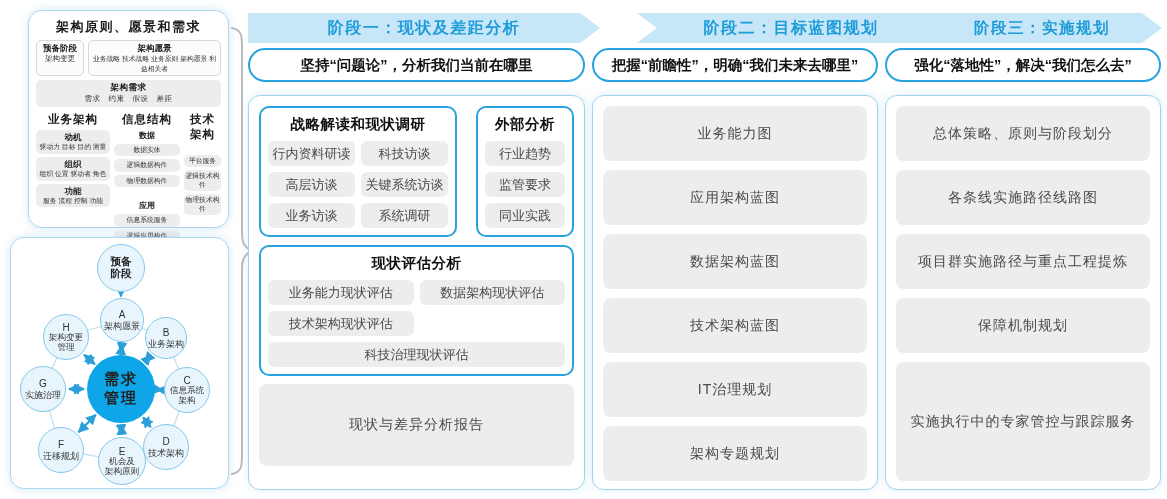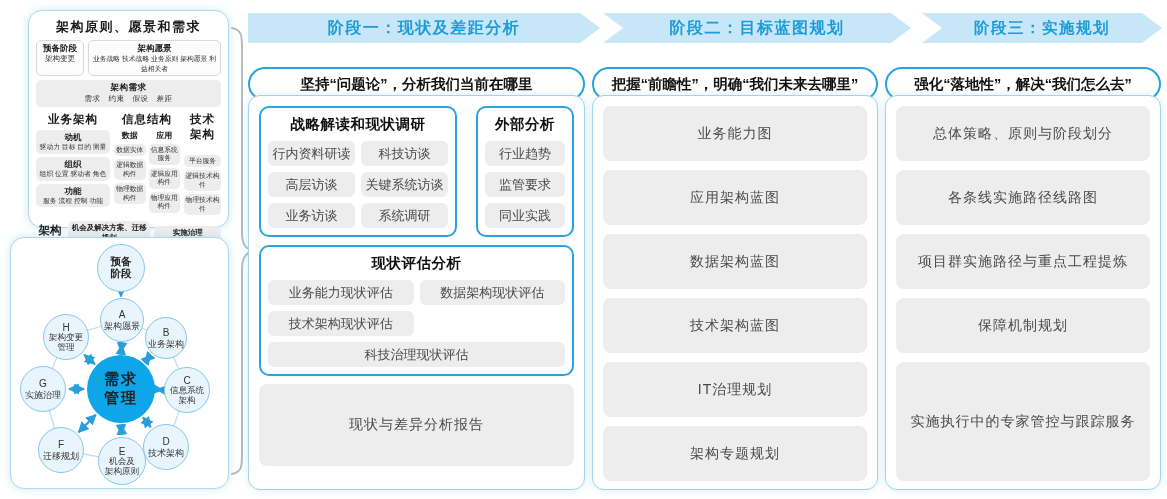--- a/index.html
+++ b/index.html
@@ -17,21 +17,21 @@
   .lp-vision { flex:1; font-size:6.8px; line-height:1.35; }
   .bname { font-weight:bold; font-size:8.5px; color:#222; }
   .gbx { background:#ededed; border-radius:5px; text-align:center; color:#333; }
   .lp-req { margin-top:4px; font-size:7.5px; padding:2px 0 3px; letter-spacing:.5px; }
   .lp-cols { display:flex; gap:4px; margin-top:5px; }
   .lp-colt { font-weight:bold; font-size:11.5px; text-align:center; color:#1a1a1a; letter-spacing:1px; margin-bottom:2px; }
   .col-business { width:74px; }
   .col-info { width:66px; }
   .col-tech { flex:1; }
   .lp-g { font-size:6.8px; line-height:1.3; padding:2px 1px; margin-top:3px; }
-  .subcols { display:flex; gap:3px; }
+  .subcols { display:flex; gap:12px;flex-direction:column; }
   .subcol { flex:1; }
   .subhead { font-weight:bold; font-size:8px; text-align:center; color:#222; margin-top:1px; }
   .lp-s { font-size:6.8px; line-height:1.25; padding:2px 1px; margin-top:3px; }
   .tech-first { margin-top:13px; }
   .lp-impl { display:flex; gap:4px; margin-top:6px; align-items:center; }
   .impl-label { width:28px; font-weight:bold; font-size:11.5px; line-height:1.2; text-align:center; color:#1a1a1a; }
   .impl-box { font-size:7px; line-height:1.3; padding:2px 2px 3px; }
   .impl-b1 { flex:1.25; }
   .impl-b2 { flex:1; }
   .impl-box .bname { font-size:7.5px; }
@@ -57,26 +57,26 @@
 
   
   #brace { position:absolute; left:229px; top:26px; }
 
   
   .band { position:absolute; top:13px; height:30px; background:#c7e6f8; color:#1e9cd8;
           font-weight:bold; font-size:16px; letter-spacing:1.5px;
           display:flex; align-items:center; justify-content:center; }
   #band1 { left:248px; width:352px;
            clip-path:polygon(0 0, calc(100% - 20px) 0, 100% 50%, calc(100% - 20px) 100%, 0 100%); }
-  #band2 { left:603px; width:308px;
+  #band2 { left:637px; width:308px;
            clip-path:polygon(0 0, calc(100% - 20px) 0, 100% 50%, calc(100% - 20px) 100%, 0 100%, 20px 50%); }
   #band3 { left:922px; width:240px; font-size:15.5px;
            clip-path:polygon(0 0, calc(100% - 20px) 0, 100% 50%, calc(100% - 20px) 100%, 0 100%, 20px 50%);align-items:center; }
 
-  .sub { position:absolute; top:67px; height:34px; background:#fff; border:2px solid #29a3dd;
+  .sub { position:absolute; top:48px; height:34px; background:#fff; border:2px solid #29a3dd;
          border-radius:17px; display:flex; align-items:center; justify-content:center;
          font-weight:bold; font-size:14.5px; color:#111; }
   #sub1 { left:248px; width:337px; }
   #sub2 { left:592px; width:286px; }
   #sub3 { left:885px; width:276px; }
 
   
   .colbox { position:absolute; top:95px; height:395px; background:#fff; border:1.5px solid #9fd4f0;
             border-radius:12px; padding:10px; box-shadow:0 0 8px rgba(120,190,230,.25); }
   #col1 { left:248px; width:337px; }

